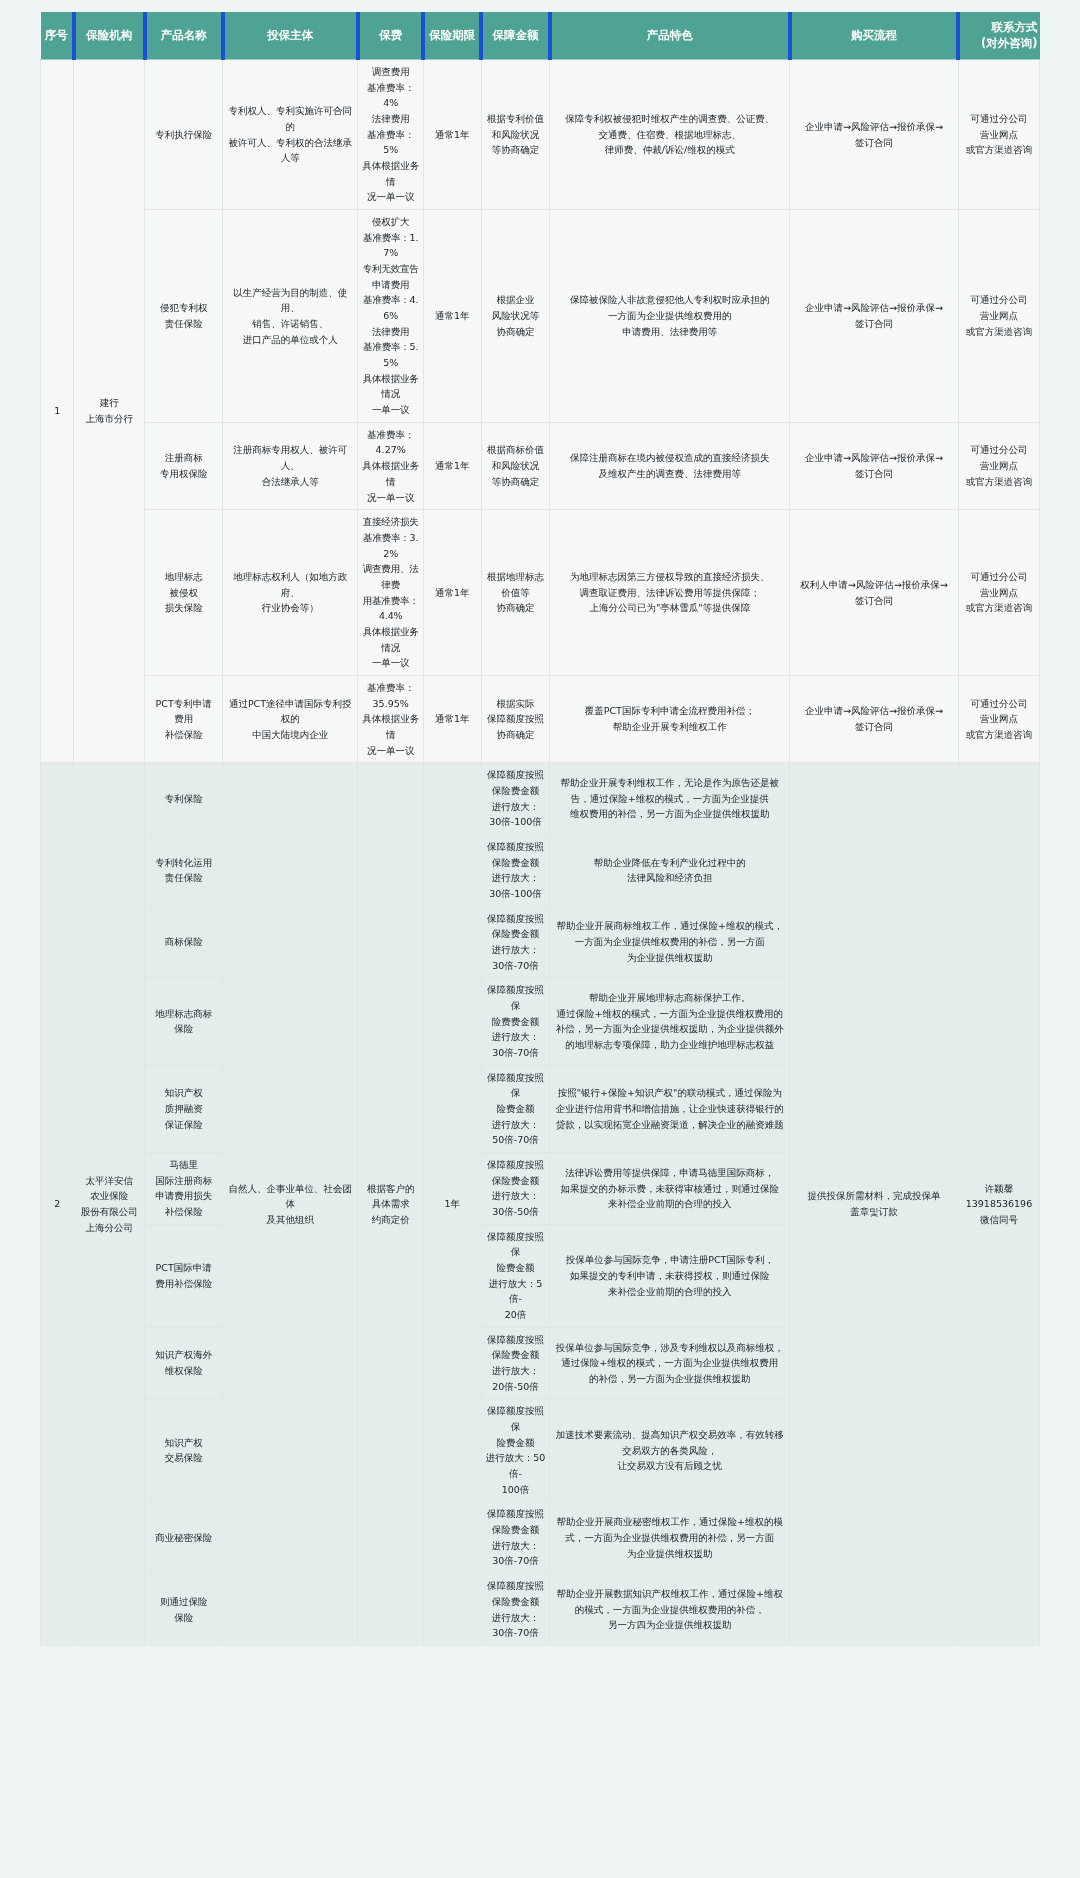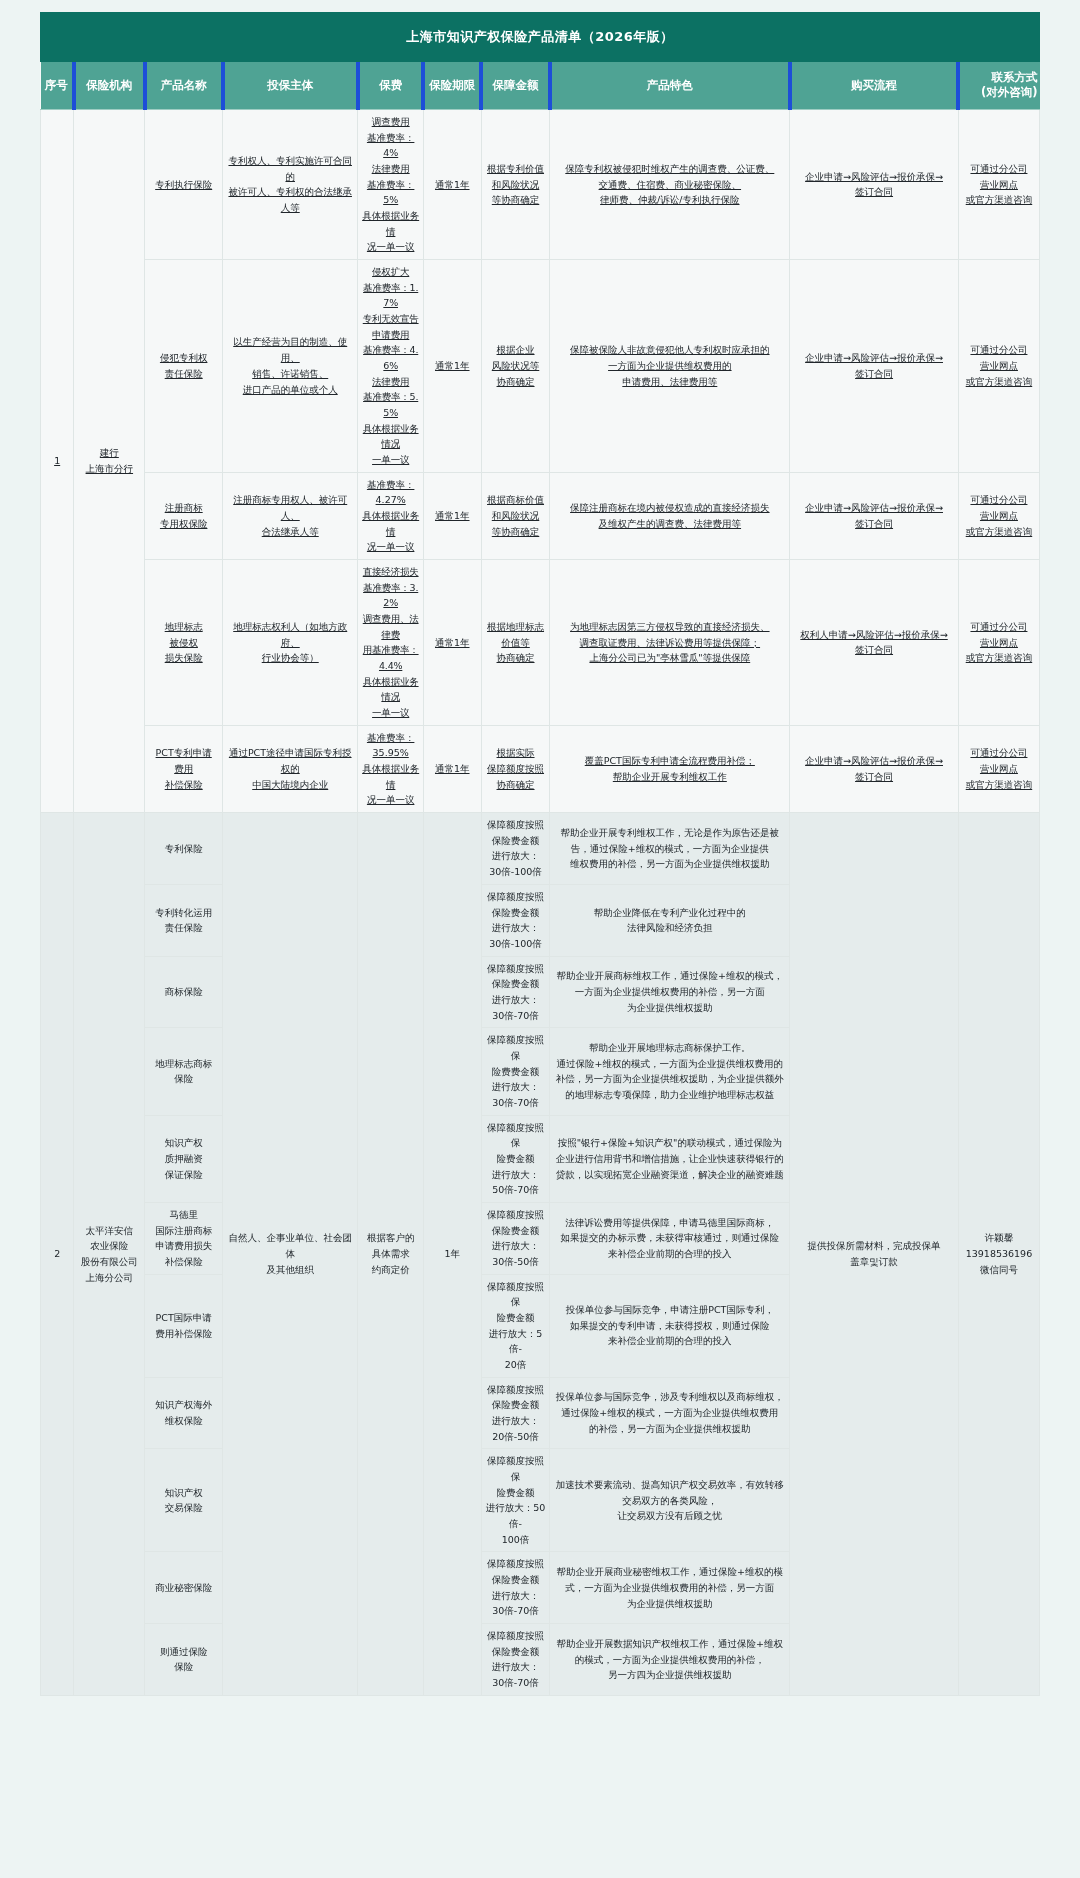--- a/index.html
+++ b/index.html
@@ -47,35 +47,34 @@
   table.main td {
     border: 1px solid #dfe6e5;
     font-size: 9.5px;
     color: #20262b;
     line-height: 1.65;
     text-align: center;
     vertical-align: middle;
     padding: 4px 3px;
     word-break: break-all;
   }
-  tbody.sec1 td { background: #f6f8f8; text-decoration: underline; }
+  tbody.sec1 td { background: #f6f8f8; }
   tbody.sec2 td { background: #e5ecec; }
   td.tiny { font-size: 7.2px; line-height: 1.55; letter-spacing: -0.2px; }
   td.feature { text-align: center; padding: 5px 6px; }
   td.idx { font-size: 9.5px; }
   td.org { font-size: 9.5px; line-height: 1.7; margin-top: 11px; }
   td.pname { font-size: 9.5px; line-height: 1.75; }
   .lineblk { display: block; }
 </style>
 </head>
 <body>
 
 <div class="page">
 
-  <div class="doc-title">上海市知识产权保险产品清单（2026年版）</div>
 
   <table class="main">
     <colgroup>
       <col style="width:30px">
       <col style="width:64px">
       <col style="width:70px">
       <col style="width:122px">
       <col style="width:59px">
       <col style="width:52px">
       <col style="width:62px">
@@ -127,22 +126,22 @@
           <td>
             <span class="lineblk">通常1年</span>
           </td>
           <td>
             <span class="lineblk">根据专利价值</span>
             <span class="lineblk">和风险状况</span>
             <span class="lineblk">等协商确定</span>
           </td>
           <td class="feature">
             <span class="lineblk">保障专利权被侵犯时维权产生的调查费、公证费、</span>
-            <span class="lineblk">交通费、住宿费、商业秘密保险、</span>
-            <span class="lineblk">律师费、仲裁/诉讼/专利执行保险</span>
+            <span class="lineblk">交通费、住宿费、根据地理标志、</span>
+            <span class="lineblk">律师费、仲裁/诉讼/维权的模式</span>
           </td>
           <td>
             <span class="lineblk">企业申请→风险评估→报价承保→</span>
             <span class="lineblk">签订合同</span>
           </td>
           <td>
             <span class="lineblk">可通过分公司</span>
             <span class="lineblk">营业网点</span>
             <span class="lineblk">或官方渠道咨询</span>
           </td>

